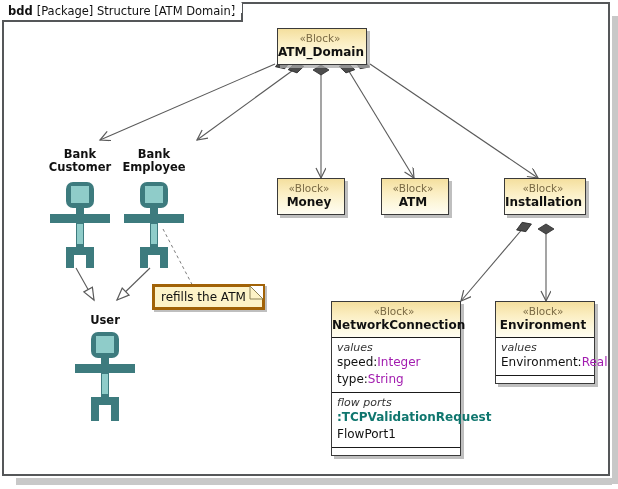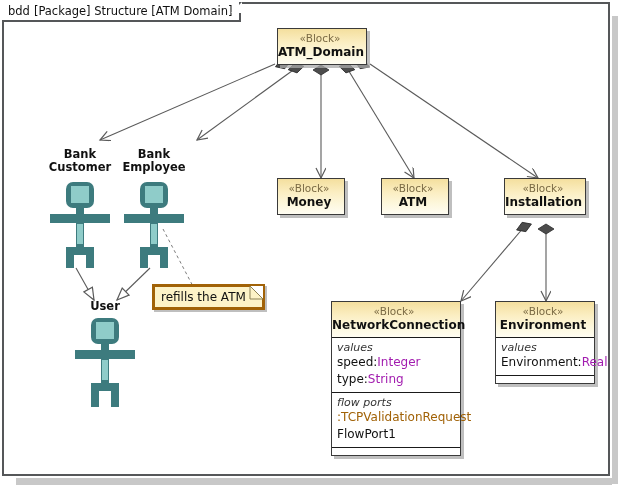--- a/index.html
+++ b/index.html
@@ -18,21 +18,21 @@
   .frame-shadow-b{position:absolute;left:16px;top:478px;width:596px;height:7px;background:#c8c8c8;}
   .frame-shadow-r{position:absolute;left:612px;top:16px;width:6px;height:468px;background:#c8c8c8;}
 
   .frame-tab{
     position:absolute;left:2px;top:2px;height:20px;
     border:2px solid #555759;border-top:none;border-left:none;
     background:#ffffff;box-sizing:border-box;
     display:flex;align-items:center;padding:0 6px 0 6px;
     font-size:11.5px;color:#111;white-space:nowrap;
   }
-  .frame-tab .b{font-weight:normal;margin-right:4px;}
+  .frame-tab .b{font-weight:bold;margin-right:4px;}
   .frame-tab-corner{
     position:absolute;width:0;height:0;border-style:solid;
     border-width:0 0 11px 11px;border-color:transparent transparent #ffffff transparent;
   }
 
   
   svg.links{position:absolute;left:0;top:0;width:618px;height:489px;overflow:visible;pointer-events:none;}
 
   
   .block{
@@ -43,21 +43,21 @@
   .bhead{
     background:linear-gradient(to bottom,#f4df9e 0%,#fbeec2 38%,#fdf7dc 70%,#fffdf2 100%);
     text-align:center;padding:3px 4px 4px 0;
   }
   .stereo{font-size:10.5px;color:#7a6a44;line-height:13px;}
   .bname{font-size:12px;font-weight:bold;color:#111;line-height:15px;white-space:nowrap;}
   .compart{border-top:1px solid #1a1a1a;padding:3px 5px 4px 5px;background:#ffffff;}
   .comp-title{font-size:11px;font-style:italic;color:#333;text-align:left;line-height:13px;}
   .feat{font-size:12px;color:#111;line-height:17px;white-space:nowrap;}
   .feat .ty{color:#a21caf;text-align:right;}
-  .feat.teal{color:#a16207;}
+  .feat.teal{color:#0f766e;font-weight:bold;}
   .compart.empty{height:7px;padding:0;}
 
   
   .actor{position:absolute;}
   .actor .lbl{
     position:absolute;left:50%;transform:translateX(-50%);
     text-align:center;font-size:11.5px;font-weight:bold;color:#111;
     line-height:13px;white-space:nowrap;
   }
   .fig{position:absolute;left:0;top:0;}
@@ -227,21 +227,21 @@
         <rect x="28" y="60" width="8" height="43"></rect>
         <rect x="18" y="99" width="28" height="8"></rect>
         <rect x="18" y="99" width="8" height="22"></rect>
         <rect x="38" y="99" width="8" height="22"></rect>
       </g>
       <rect x="23" y="38" width="18" height="17" fill="#8fccc9"></rect>
       <rect x="29" y="76" width="6" height="20" fill="#8fccc9"></rect>
     </svg>
   </div>
 
-  <div class="actor" style="left:73px;top:300px;width:64px;height:110px;">
+  <div class="actor" style="left:73px;top:314px;width:64px;height:110px;">
     <div class="lbl" style="top:0;">
       <span>User</span>
     </div>
     <svg class="fig" width="64" height="110" viewBox="0 0 64 110">
       <g fill="#3d7b7e">
         <rect x="18" y="18" width="28" height="26" rx="7"></rect>
         <rect x="2" y="50" width="60" height="9"></rect>
         <rect x="28" y="44" width="8" height="43"></rect>
         <rect x="18" y="83" width="28" height="8"></rect>
         <rect x="18" y="83" width="8" height="24"></rect>

